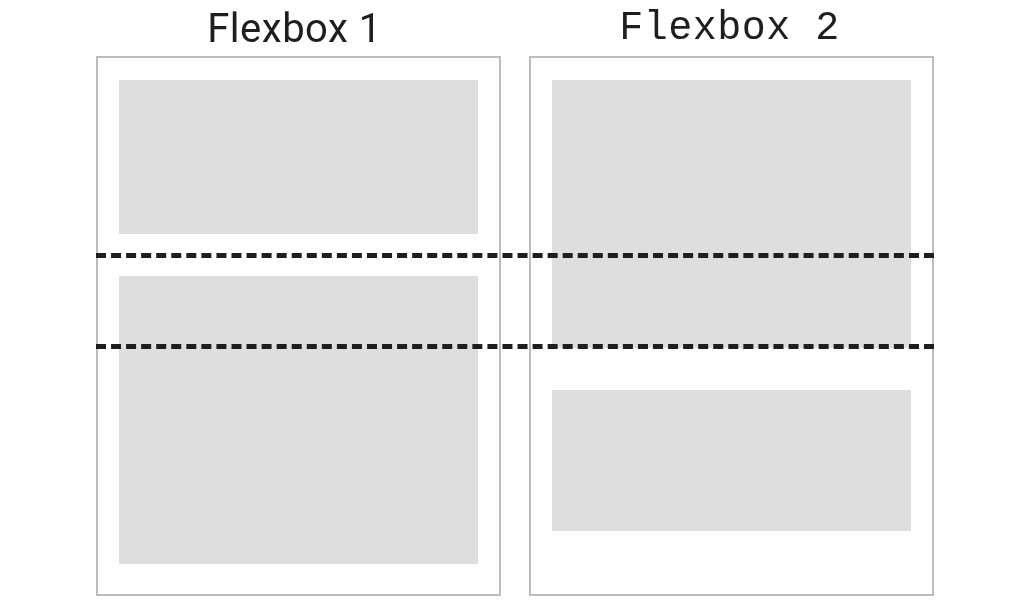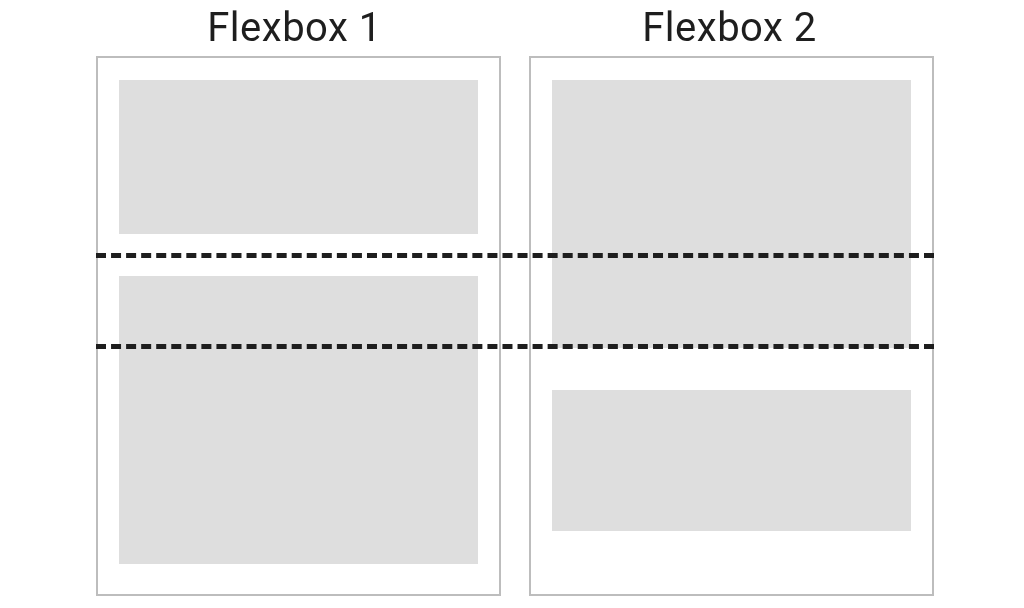--- a/index.html
+++ b/index.html
@@ -22,31 +22,32 @@
       height: 608px;
     }
     .titles-row {
       position: absolute;
       top: 4px;
       left: 0;
       width: 100%;
       height: 48px;
       display: flex;
       gap: 20px;
+      align-items: center;
     }
     .title {
       flex: 1;
       text-align: center;
       font-size: 40px;
       color: #1e1e1e;
       font-weight: 400;
       letter-spacing: 0.5px;
     }
     .title-1 { margin-left: -6px; }
-    .title-2 { margin-left: 6px; }
+    .title-2 { margin-left: 6px; font-family: Liberation Mono, monospace; }
     .boxes-row {
       position: absolute;
       top: 56px;
       left: 0;
       width: 838px;
       height: 540px;
       display: flex;
       gap: 28px;
     }
     .flexbox-container {

